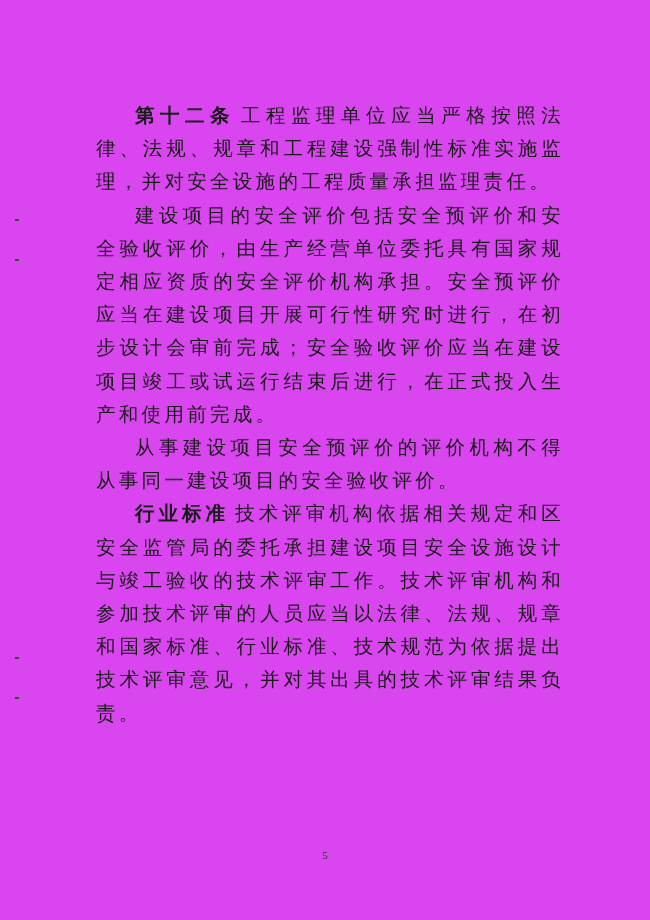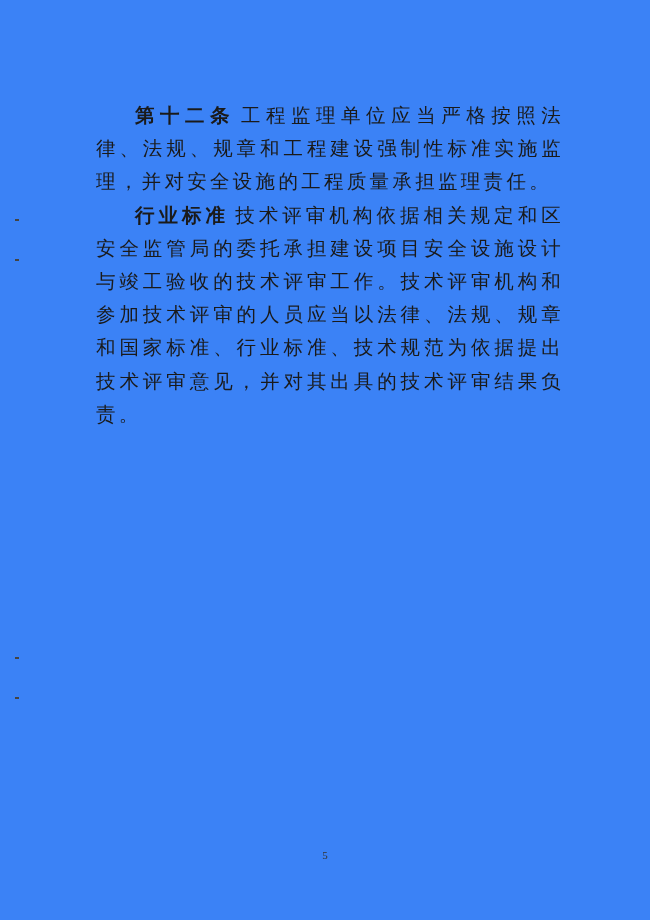--- a/index.html
+++ b/index.html
@@ -13,21 +13,21 @@
     position: relative;
     overflow: hidden;
     font-family: "DejaVu Serif", "Liberation Serif", serif;
     color: #1a1a1a;
   }
   .page {
     position: absolute;
     left: 0; top: 0;
     width: 650px;
     height: 920px;
-    background: #3b82f6;
+    background: #d946ef;
   }
   .body-text {
     position: absolute;
     left: 96px;
     top: 99px;
     width: 468px;
   }
   .para {
     margin: 0;
     font-size: 19.5px;
@@ -68,20 +68,22 @@
   <div class="margin-mark" style="left:15px; top:219px;"></div>
   <div class="margin-mark" style="left:15px; top:259px;"></div>
   <div class="margin-mark" style="left:15px; top:657px;"></div>
   <div class="margin-mark" style="left:15px; top:697px;"></div>
 
   <div class="body-text">
 
     <p class="para"><span class="article-no">第十二条</span><span>工程监理单位应当严格按照法律、法规、规章和工程建设强制性标准实施监理，并对安全设施的工程质量承担监理责任。</span></p>
 
 
+    <p class="para"><span>建设项目的安全评价包括安全预评价和安全验收评价，由生产经营单位委托具有国家规定相应资质的安全评价机构承担。安全预评价应当在建设项目开展可行性研究时进行，在初步设计会审前完成；安全验收评价应当在建设项目竣工或试运行结束后进行，在正式投入生产和使用前完成。</span></p>
 
+    <p class="para"><span>从事建设项目安全预评价的评价机构不得从事同一建设项目的安全验收评价。</span></p>
 
     <p class="para"><span class="article-no">行业标准</span><span>技术评审机构依据相关规定和区安全监管局的委托承担建设项目安全设施设计与竣工验收的技术评审工作。技术评审机构和参加技术评审的人员应当以法律、法规、规章和国家标准、行业标准、技术规范为依据提出技术评审意见，并对其出具的技术评审结果负责。</span></p>
 
   </div>
 
   <div class="page-number">5</div>
 </div>
 
 </body></html>

